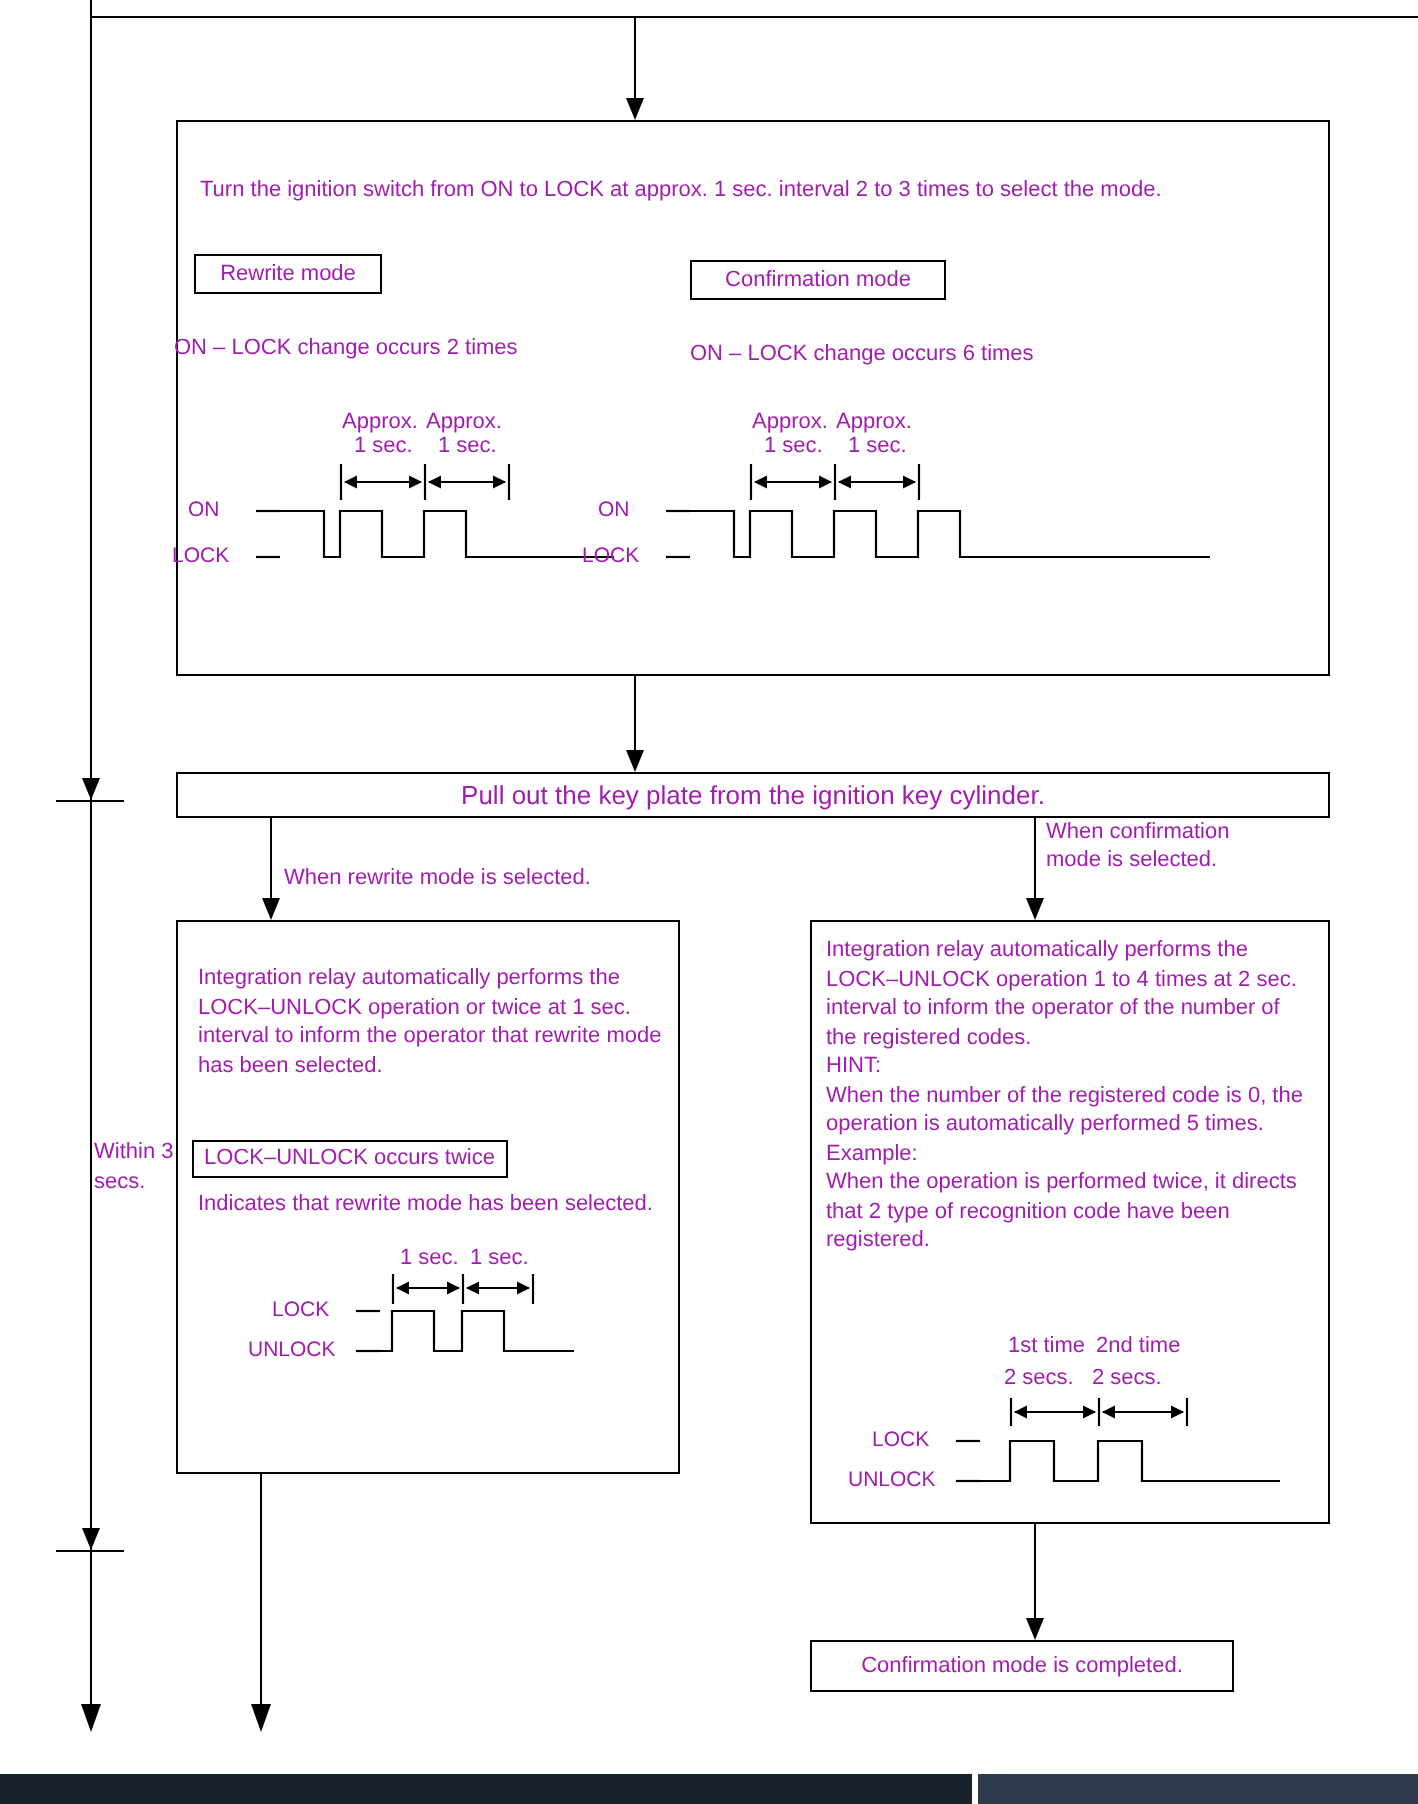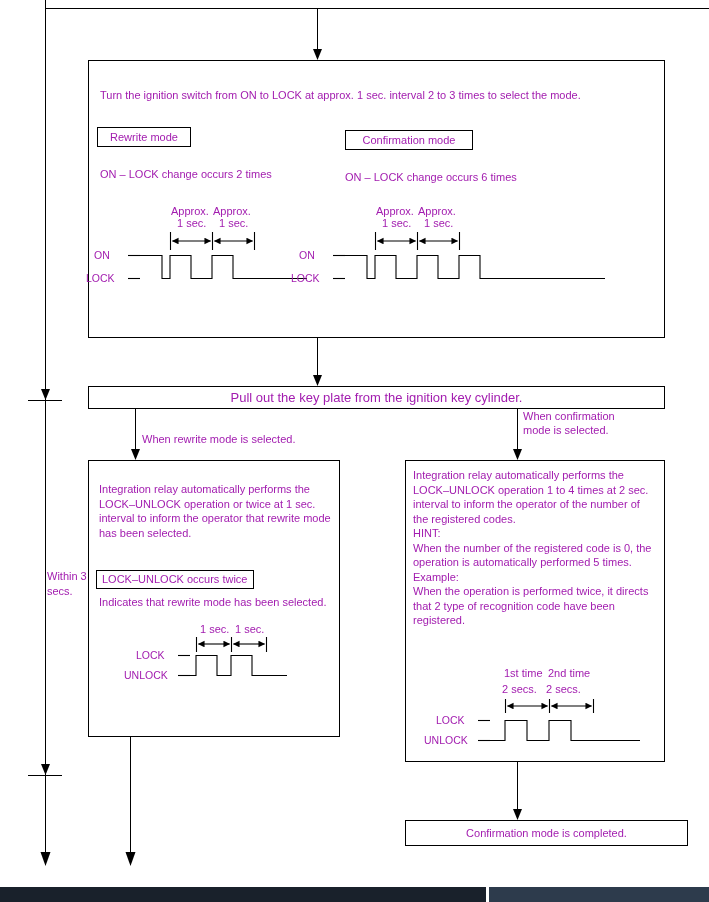--- a/index.html
+++ b/index.html
@@ -102,21 +102,21 @@
       <line x1="551.5" y1="706" x2="591.5" y2="706" marker-start="url(#dim)" marker-end="url(#dim)"></line>
     </g>
   </svg>
 
   <div class="box" style="left:88px;top:60px;width:577px;height:278px;"></div>
   <div class="t nw" style="left:100px;top:88px;">Turn the ignition switch from ON to LOCK at approx. 1 sec. interval 2 to 3 times to select the mode.</div>
 
   <div class="box ctr" style="left:97px;top:127px;width:94px;height:20px;font-size:11px;">Rewrite mode</div>
   <div class="box ctr" style="left:345px;top:130px;width:128px;height:20px;font-size:11px;">Confirmation mode</div>
 
-  <div class="t nw" style="left:100px;top:167px;">ON – LOCK change occurs 2 times</div>
+  <div class="t nw" style="left:87px;top:167px;">ON – LOCK change occurs 2 times</div>
   <div class="t nw" style="left:345px;top:170px;">ON – LOCK change occurs 6 times</div>
 
   <span class="wl" style="left:171px;top:206px;">Approx.</span>
   <span class="wl" style="left:213px;top:206px;">Approx.</span>
   <span class="wl" style="left:177px;top:218px;">1 sec.</span>
   <span class="wl" style="left:219px;top:218px;">1 sec.</span>
   <span class="sl" style="left:94px;top:250px;width:32px;">ON</span>
   <span class="sl" style="left:86px;top:273px;width:40px;">LOCK</span>
 
   <span class="wl" style="left:376px;top:206px;">Approx.</span>
@@ -150,18 +150,18 @@
     <p class="p">Example:</p>
     <p class="p">When the operation is performed twice, it directs that 2 type of recognition code have been registered.</p>
   </div>
   <span class="wl" style="left:504px;top:668px;">1st time</span>
   <span class="wl" style="left:548px;top:668px;">2nd time</span>
   <span class="wl" style="left:502px;top:684px;">2 secs.</span>
   <span class="wl" style="left:546px;top:684px;">2 secs.</span>
   <span class="sl" style="left:436px;top:715px;width:40px;">LOCK</span>
   <span class="sl" style="left:424px;top:735px;width:52px;">UNLOCK</span>
 
-  <div class="box ctr" style="left:405px;top:820px;width:283px;height:26px;font-size:11px;">Confirmation mode is completed.</div>
+  <div class="box ctr" style="left:405px;top:820px;width:212px;height:26px;font-size:11px;">Confirmation mode is completed.</div>
 
   <div class="footer-bar fb-left"></div>
   <div class="footer-bar fb-right"></div>
 
 </div>
 
 </body></html>

